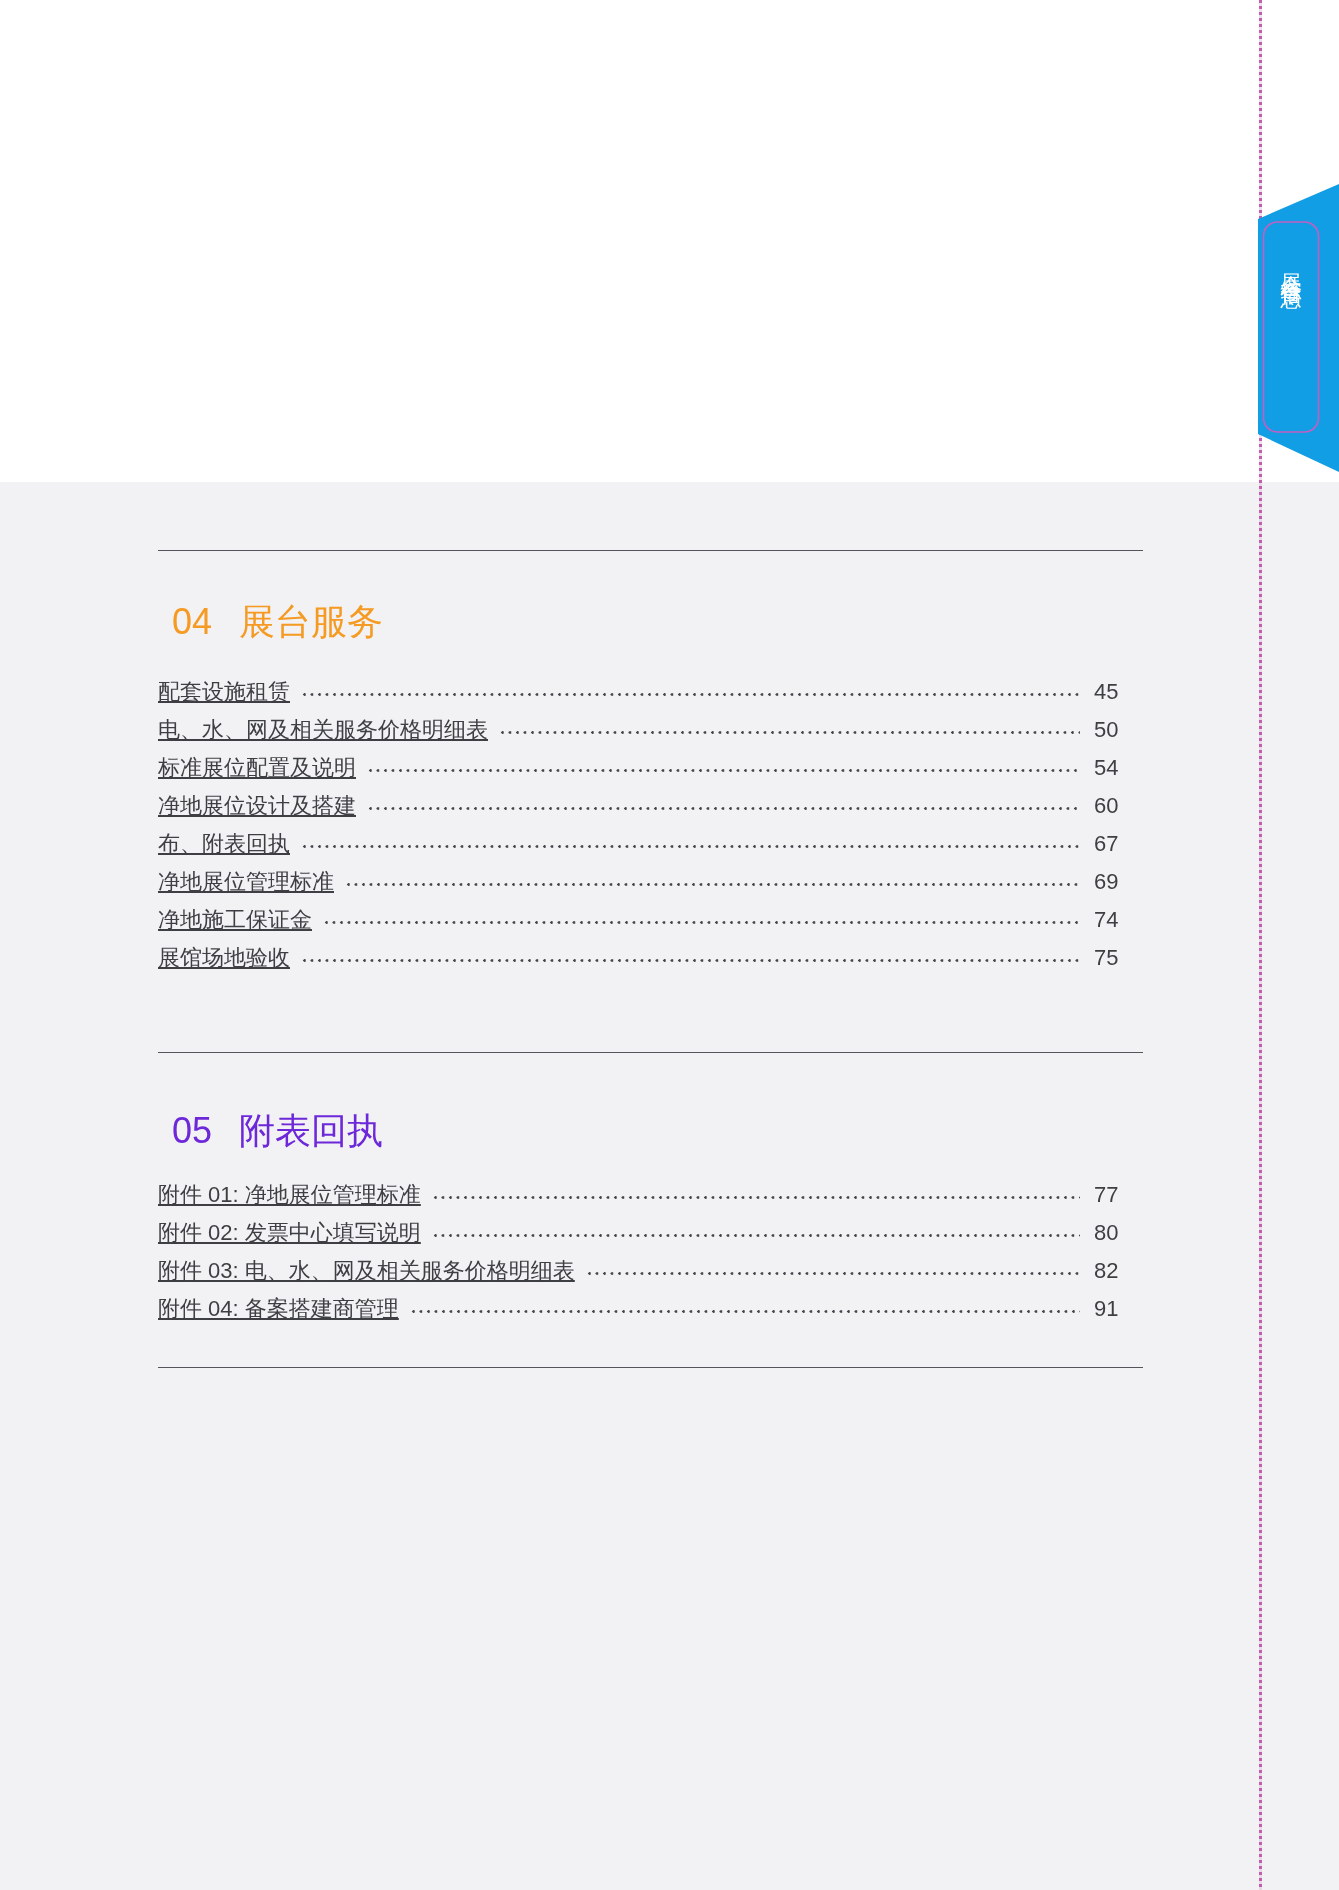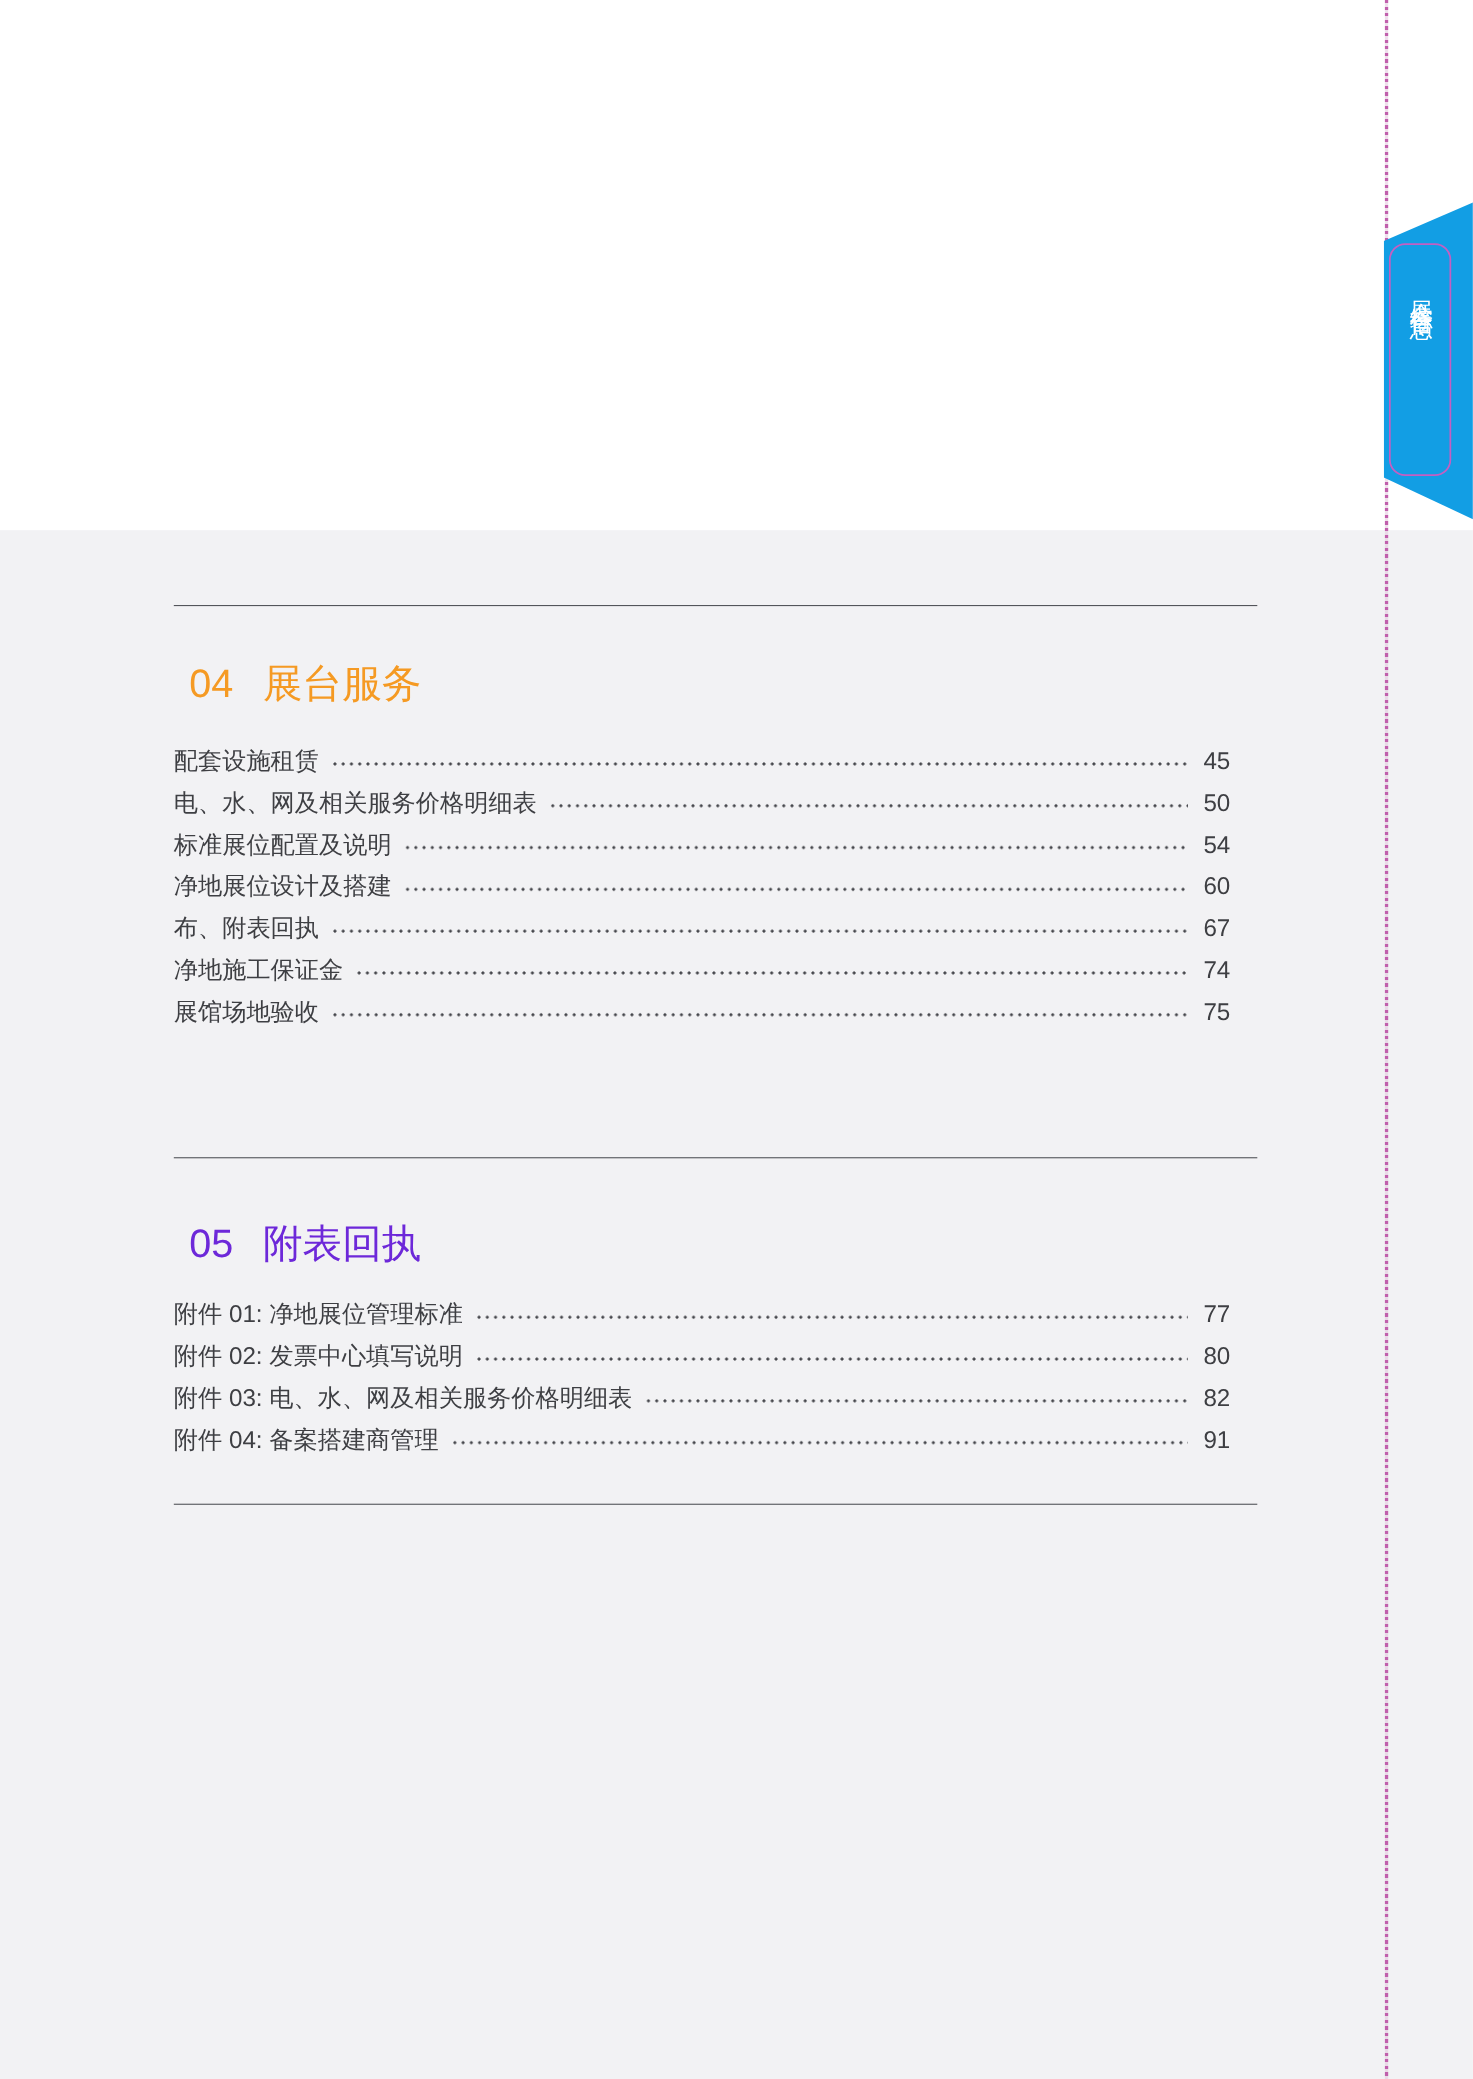--- a/index.html
+++ b/index.html
@@ -43,21 +43,21 @@
   .sec-header .sec-title{margin-left:27px;}
   .toc{
     position:absolute;left:158px;width:972px;
   }
   #toc-04{top:673px;}
   #toc-05{top:1176px;}
   .toc-row{
     height:38px;display:flex;align-items:center;
     font-size:22px;color:#3e3f43;cursor:pointer;
   }
-  .toc-label{white-space:nowrap;flex:0 0 auto;}
+  .toc-label{white-space:nowrap;flex:0 0 auto;text-decoration:underline;}
   .leader{
     flex:1 1 auto;height:5px;margin:0 14px 0 12px;
     background-image:radial-gradient(circle at 2.5px 2.5px,#45464b 1.15px,transparent 1.55px);
     background-size:7.5px 5px;background-repeat:repeat-x;background-position:left center;
     transform:translateY(2px);
   }
   .toc-page{flex:0 0 36px;text-align:left;white-space:nowrap;}
 </style>
 </head>
 <body>
@@ -99,20 +99,25 @@
     <span class="toc-label">净地展位设计及搭建</span>
     <span class="leader"></span>
     <span class="toc-page">60</span>
   </div>
   <div class="toc-row">
     <span class="toc-label">布、附表回执</span>
     <span class="leader"></span>
     <span class="toc-page">67</span>
   </div>
   <div class="toc-row">
+    <span class="toc-label">净地展位管理标准</span>
+    <span class="leader"></span>
+    <span class="toc-page">69</span>
+  </div>
+  <div class="toc-row">
     <span class="toc-label">净地施工保证金</span>
     <span class="leader"></span>
     <span class="toc-page">74</span>
   </div>
   <div class="toc-row">
     <span class="toc-label">展馆场地验收</span>
     <span class="leader"></span>
     <span class="toc-page">75</span>
   </div>
 </div>

